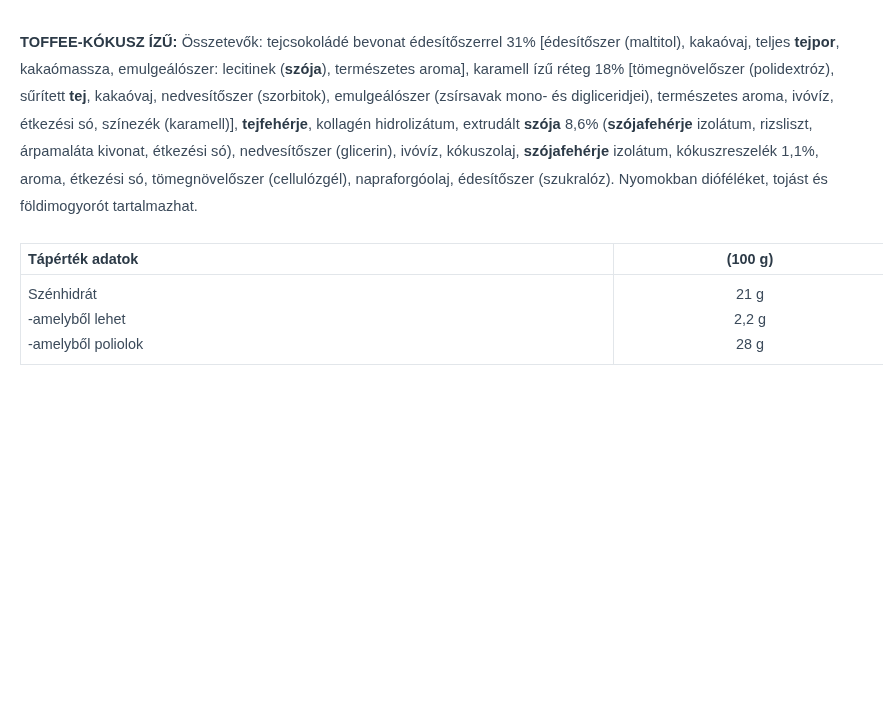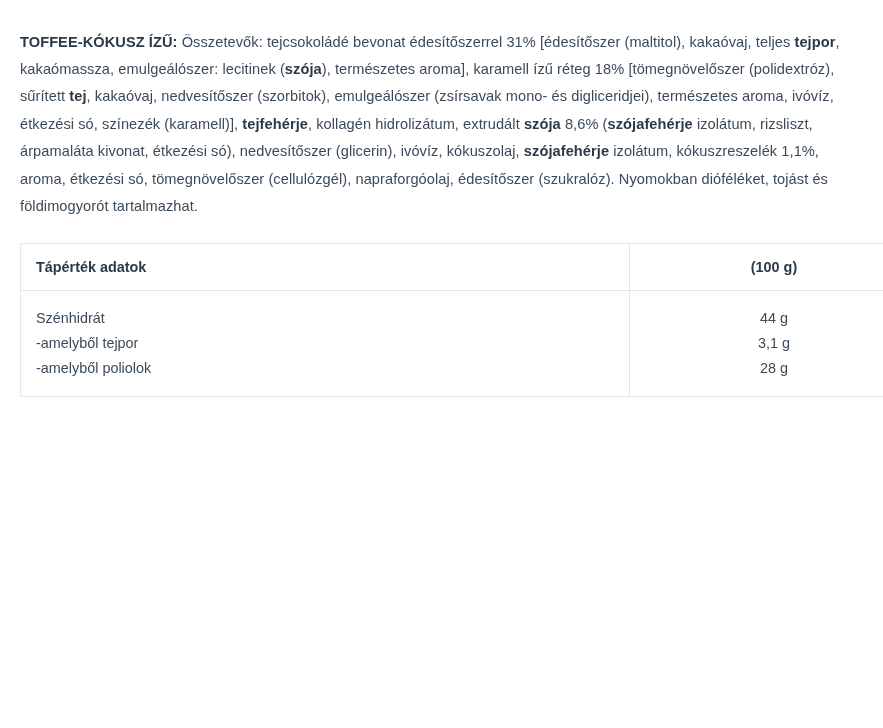--- a/index.html
+++ b/index.html
@@ -34,21 +34,21 @@
     width: 838px;
     border-collapse: collapse;
     margin-top: 22px;
     font-size: 14.4px;
     color: #3b4a5a;
     table-layout: fixed;
   }
   table.nutrition td, table.nutrition th {
     border: 1px solid #e2e6ea;
     vertical-align: middle;
-    padding: 15px;
+    padding: 7px;
   }
   .cell-left {
     padding: 16px 0 16px 20px;
     text-align: left;
     width: 578px;
   }
   .cell-right {
     padding: 16px 0 16px 0;
     text-align: center;
     width: 258px;
@@ -92,26 +92,26 @@
     <thead>
       <tr>
         <th class="cell-left">Tápérték adatok</th>
         <th class="cell-right">(100 g)</th>
       </tr>
     </thead>
     <tbody id="nutrition-body">
         <tr>
           <td class="cell-left">
             <span class="line">Szénhidrát</span>
-            <span class="line">-amelyből tejpor</span>
+            <span class="line">-amelyből lehet</span>
             <span class="line">-amelyből poliolok</span>
           </td>
           <td class="cell-right">
-            <span class="line">44 g</span>
-            <span class="line">3,1 g</span>
+            <span class="line">21 g</span>
+            <span class="line">2,2 g</span>
             <span class="line">28 g</span>
           </td>
         </tr>
       </tbody>
   </table>
 
 
 </div>
 
 </body></html>

